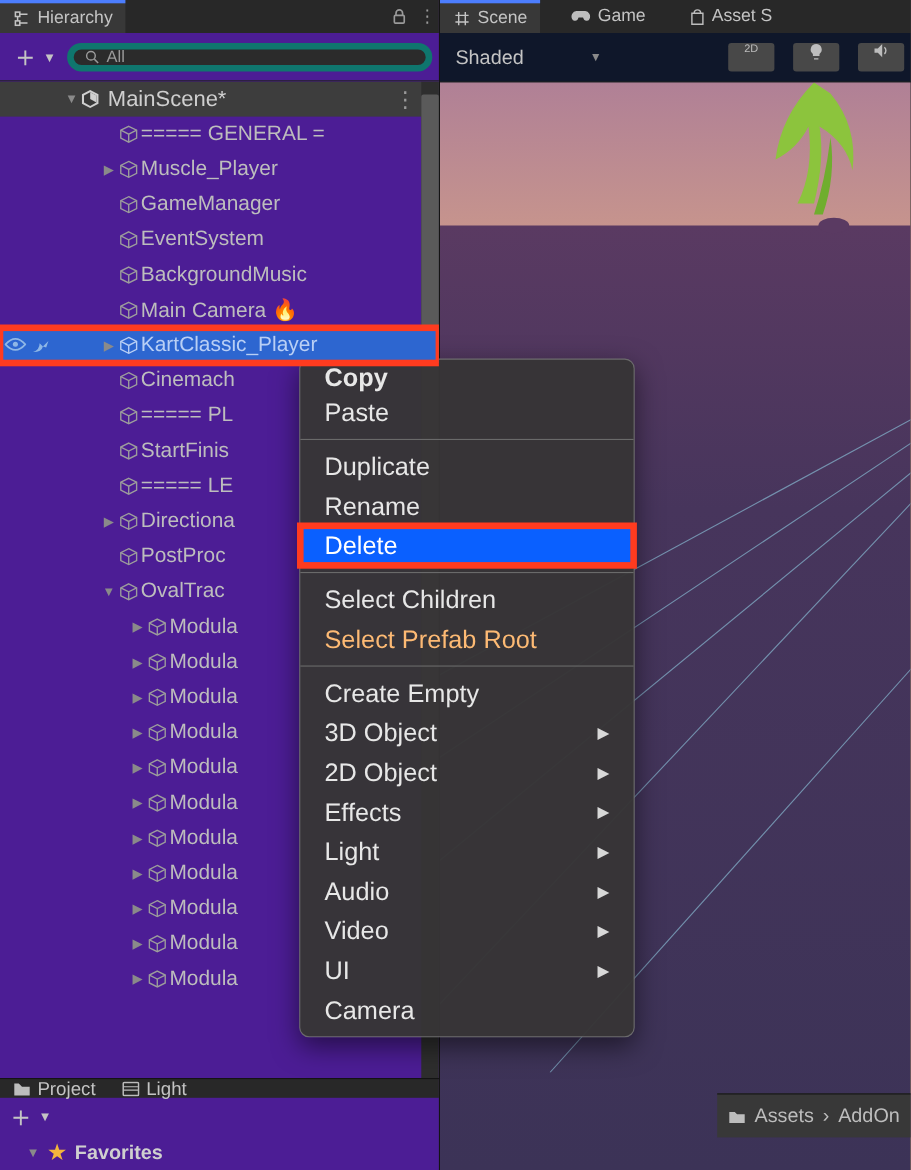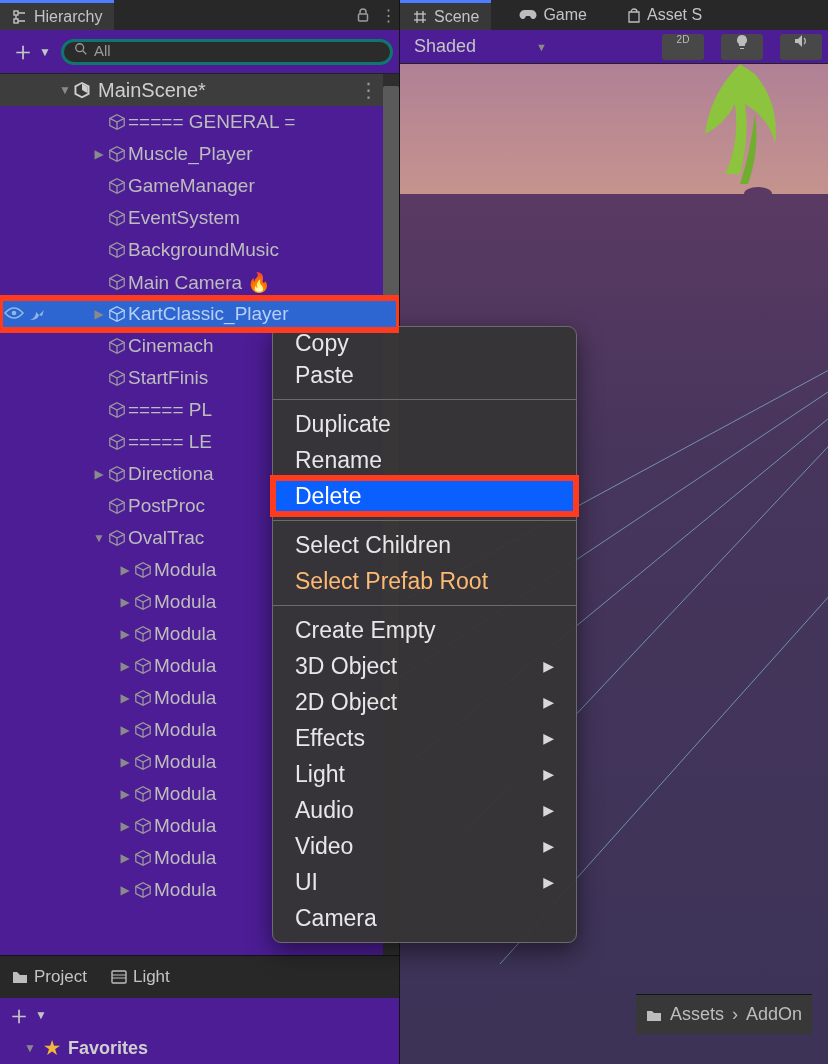--- a/index.html
+++ b/index.html
@@ -10,71 +10,71 @@
   .left-panel { width: 400px; height: 100%; background: #4c1d95; display: flex; flex-direction: column; border-right: 1px solid #141414; }
   .panel-tabs { display:flex; align-items:center; height:30px; background:#282828; }
   .tab { display:flex; align-items:center; gap:6px; padding:0 12px; height:30px; font-size:16px; }
   .tab.active { background:#383838; border-top:3px solid #4c7eff; }
   .tab-spacer { flex:1; }
   .lock-icon, .kebab-icon { width:24px; display:flex; justify-content:center; align-items:center; color:#9a9a9a; }
 
   .toolbar-row { display:flex; align-items:center; gap:6px; padding:4px 6px; border-bottom:1px solid #222; }
   .plus-btn { display:flex; align-items:center; font-size:26px; color:#c4c4c4; padding:0 4px; }
   .plus-btn .caret { font-size:12px; margin-left:3px; }
-  .search { flex:1; display:flex; height:26px; background:#2b2b2b; border:3px solid #0f766e; border-radius:24px; padding:0 10px; color:#9a9a9a; font-size:15px; gap:6px; }
+  .search { flex:1; display:flex; align-items:center; height:26px; background:#2b2b2b; border:6px solid #0f766e; border-radius:24px; padding:0 10px; color:#9a9a9a; font-size:15px; gap:6px; }
 
   .tree { flex:1; overflow:hidden; position:relative; }
   .tree-inner { position:relative; }
   .scroll-track { position:absolute; right:0; top:0; width:16px; height:100%; background:#2e2e2e; }
   .scroll-thumb { position:absolute; right:0; top:12px; width:16px; height:620px; background:#5a5a5a; border-radius:2px; }
 
   .row { display:flex; align-items:center; height:32px; font-size:19px; color:#bdbdbd; white-space:nowrap; overflow:hidden; position:relative; }
   .row .triangle { width:14px; display:inline-flex; justify-content:center; color:#8a8a8a; font-size:12px; }
   .row .cube { width:22px; display:inline-flex; justify-content:center; align-items:center; }
   .row.scene { background:#3d3d3d; color:#cfcfcf; font-size:20px; }
   .row.scene .unity { margin-right:6px; }
   .row.selected { background:#2d66d0; color:#b8cff5; }
   .row.red-outline { outline:6px solid #ff3b1f; outline-offset:-3px; z-index:1; }
   .indent2 { padding-left:92px; }
   .indent3 { padding-left:118px; }
   .scene-indent { padding-left:58px; }
 
   .hover-icons { position:absolute; left:4px; display:flex; gap:4px; color:#7ea6e0; }
 
   
-  .bottom-tabs { display:flex; align-items:center; height:43px; background:#282828; border-top:1px solid #141414; }
+  .bottom-tabs { display:flex; align-items:center; height:18px; background:#282828; border-top:1px solid #141414; }
   .bottom-tabs .tab { font-size:17px; }
   .plus-row { display:flex; align-items:center; height:34px; padding:0 6px; font-size:26px; }
   .fav-row { display:flex; align-items:center; height:32px; padding-left:24px; gap:8px; font-size:18px; font-weight:600; color:#cfcfcf; }
   .star { color:#f3b63c; }
 
   
   .right-panel { flex:1; height:100%; display:flex; flex-direction:column; background:#383838; position:relative; overflow:hidden; }
   .scene-tabs { display:flex; align-items:center; height:30px; background:#282828; gap:16px; }
-  .scene-toolbar { display:flex; align-items:center; height:34px; background:#4c1d95; border-bottom:1px solid #222; padding:0 6px; gap:17px; }
+  .scene-toolbar { display:flex; align-items:center; height:45px; background:#0f172a; border-bottom:1px solid #222; padding:0 6px; gap:17px; }
   .dropdown { display:flex; align-items:center; gap:60px; font-size:18px; color:#c4c4c4; padding:0 8px; }
   .dropdown .caret { font-size:11px; color:#8a8a8a; }
   .tb-spacer { flex:1; }
   .tb-btn { display:flex; align-items:flex-start; justify-content:center; width:42px; height:26px; background:#484848; border-radius:3px; color:#bcbcbc; font-size:10px; }
   .viewport { flex:1; position:relative; background:linear-gradient(180deg,#b08096 0%, #ce9b8a 18%, #d7a58a 24%); overflow:hidden; }
   .ground { position:absolute; left:0; right:0; top:130px; bottom:0; background:linear-gradient(180deg,#5a3a62 0%, #47355c 30%, #3c3357 100%); }
   .wire-svg { position:absolute; inset:0; }
 
   
-  .assets-bar { position:absolute; right:16px; bottom:30px; height:40px; display:flex; align-items:center; background:#383838; color:#bdbdbd; font-size:18px; gap:8px; padding:0 10px; border-top:1px solid #141414; }
+  .assets-bar { position:absolute; right:0; bottom:30px; height:40px; display:flex; align-items:center; background:#383838; color:#bdbdbd; font-size:18px; gap:8px; padding:0 10px; border-top:1px solid #141414; }
 
   
   .context-menu { position:absolute; left:272px; top:326px; width:305px; background:rgba(55,53,54,0.97); border:1px solid #6b6b6b; border-radius:9px; color:#e7e7e7; font-size:23px; padding:6px 0; box-shadow:0 8px 24px rgba(0,0,0,0.5); }
   .context-menu .item { display:flex; align-items:center; justify-content:space-between; height:36px; padding:0 22px; }
   .context-menu .item.disabled { color:#fdba74; }
   .context-menu .item.highlight { background:#0a60ff; color:#fff; }
   .context-menu .item.red-outline { outline:6px solid #ff3b1f; outline-offset:-3px; }
   .context-menu .sep { height:1px; background:#6a6a6a; margin:6px 0; }
   .context-menu .sub::after { content:"▶"; font-size:14px; color:#d8d8d8; }
-  .context-menu .partial-top { height:24px; padding:0 22px; display:flex; align-items:flex-end; font-weight:400; }
+  .context-menu .partial-top { height:24px; padding:0 22px; display:flex; align-items:flex-end; font-weight:700; }
 
   svg { display:block; }
   .kebab-dots { letter-spacing:-3px; }
 </style>
 </head>
 <body>
 
 <div class="root">
 
   <div class="left-panel">
@@ -254,34 +254,34 @@
               <span class="triangle"></span>
               <span class="cube">
                 <svg width="18" height="18" viewBox="0 0 20 20">
                   <g fill="none" stroke="#9c9c9c" stroke-width="1.4">
                     <polygon points="10,2 18,6 18,14 10,18 2,14 2,6"></polygon>
                     <polyline points="2,6 10,10 18,6"></polyline>
                     <line x1="10" y1="10" x2="10" y2="18"></line>
                   </g>
                 </svg>
               </span>
+              <span>===== PL</span>
+            </div>
+            <div class="row indent2">
+              <span class="triangle"></span>
+              <span class="cube">
+                <svg width="18" height="18" viewBox="0 0 20 20">
+                  <g fill="none" stroke="#9c9c9c" stroke-width="1.4">
+                    <polygon points="10,2 18,6 18,14 10,18 2,14 2,6"></polygon>
+                    <polyline points="2,6 10,10 18,6"></polyline>
+                    <line x1="10" y1="10" x2="10" y2="18"></line>
+                  </g>
+                </svg>
+              </span>
               <span>StartFinis</span>
-            </div>
-            <div class="row indent2">
-              <span class="triangle"></span>
-              <span class="cube">
-                <svg width="18" height="18" viewBox="0 0 20 20">
-                  <g fill="none" stroke="#9c9c9c" stroke-width="1.4">
-                    <polygon points="10,2 18,6 18,14 10,18 2,14 2,6"></polygon>
-                    <polyline points="2,6 10,10 18,6"></polyline>
-                    <line x1="10" y1="10" x2="10" y2="18"></line>
-                  </g>
-                </svg>
-              </span>
-              <span>===== PL</span>
             </div>
             <div class="row indent2">
               <span class="triangle"></span>
               <span class="cube">
                 <svg width="18" height="18" viewBox="0 0 20 20">
                   <g fill="none" stroke="#9c9c9c" stroke-width="1.4">
                     <polygon points="10,2 18,6 18,14 10,18 2,14 2,6"></polygon>
                     <polyline points="2,6 10,10 18,6"></polyline>
                     <line x1="10" y1="10" x2="10" y2="18"></line>
                   </g>

